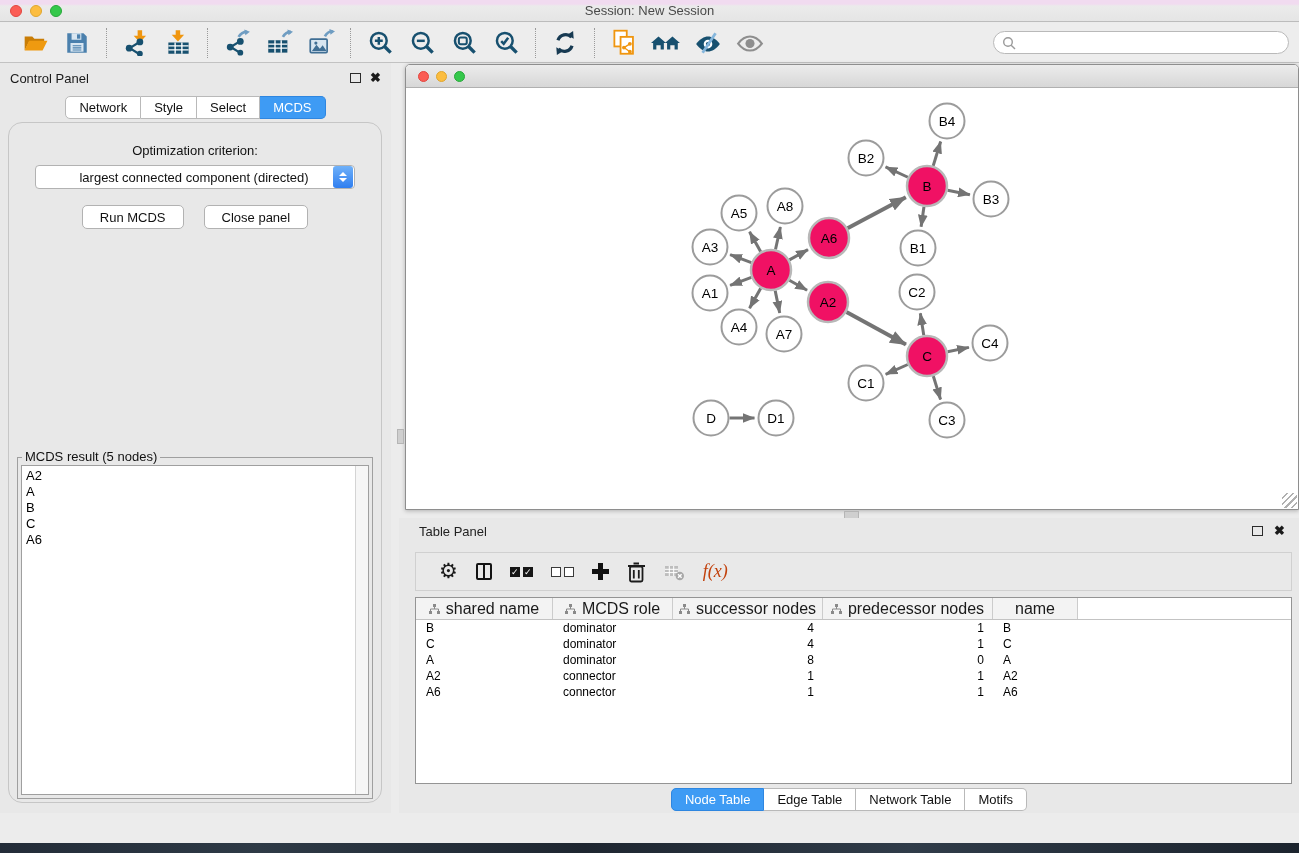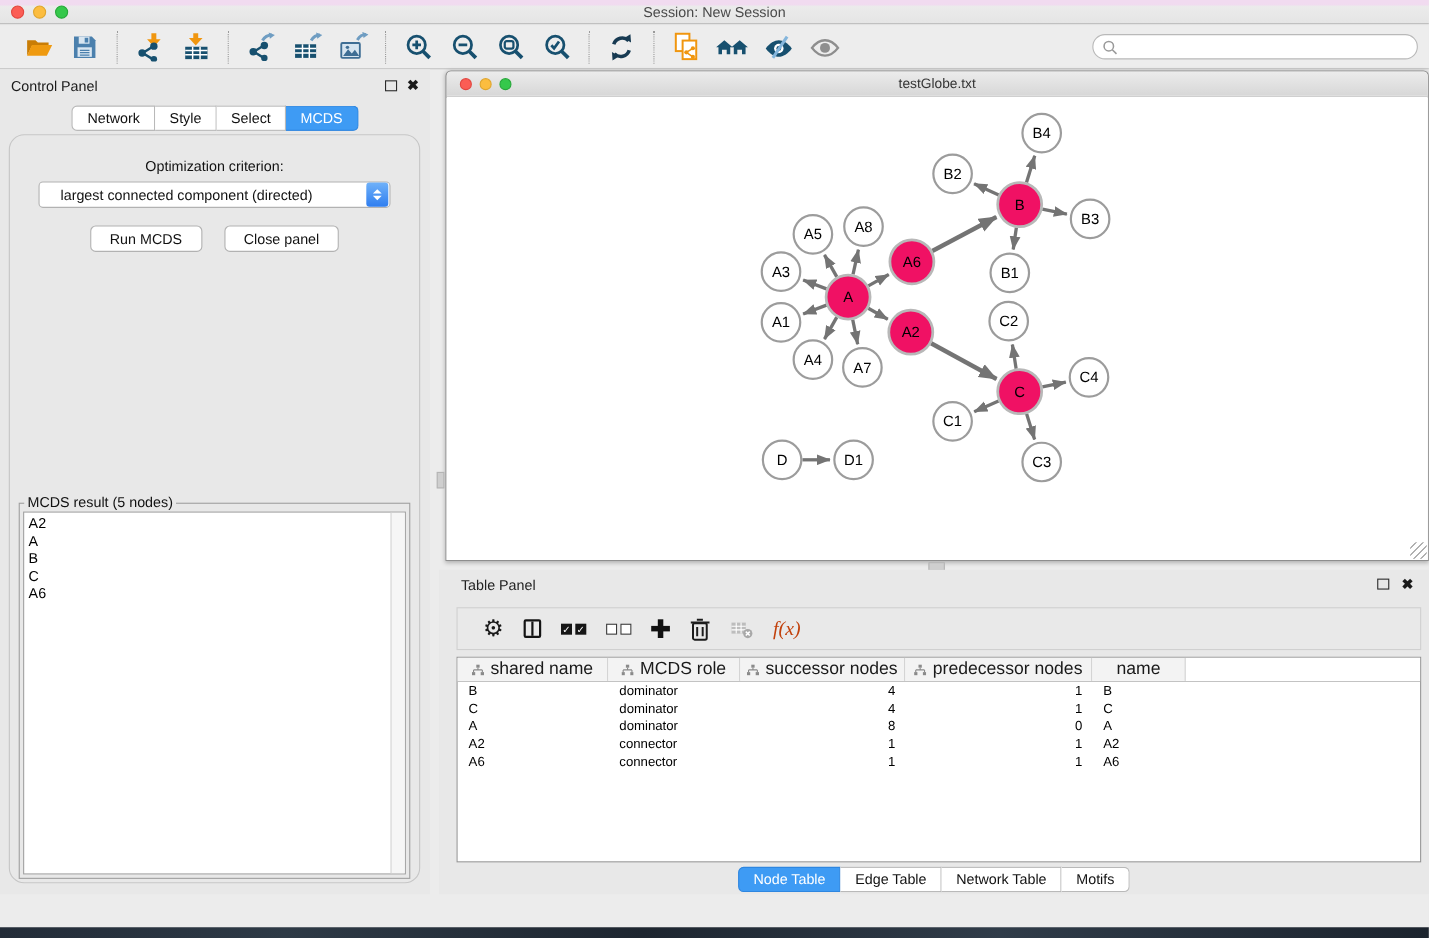--- a/index.html
+++ b/index.html
@@ -36,21 +36,21 @@
 
   .seg-tabs { position:absolute; top:33px; left:0; width:100%; display:flex; justify-content:center; }
   .seg-tabs .tab { background:#fff; border:1px solid #b9b9b9; border-left:none; padding:3px 13px; font-size:13px; color:#111; cursor:pointer; }
   .seg-tabs .tab:first-child { border-left:1px solid #b9b9b9; border-radius:5px 0 0 5px; }
   .seg-tabs .tab:last-child { border-radius:0 5px 5px 0; }
   .seg-tabs .tab.active { background:#3e9bf4; border-color:#2e86e0; color:#fff;text-align:right; }
 
   .cp-body { position:absolute; left:8px; right:9px; top:59px; bottom:10px; border:1px solid #c6c6c6; border-radius:14px; background:#e8e8e8; }
   .opt-label { position:absolute; top:20px; left:0; width:100%; text-align:center; font-size:13px; color:#111; }
   .dropdown { position:absolute; top:42px; left:26px; right:26px; height:24px; background:#fff; border:1px solid #b2b2b2; border-radius:4px; display:flex; align-items:center; cursor:pointer; }
-  .dropdown .dval { flex:1; padding-left:19px; font-size:13px; color:#111; white-space:nowrap; }
+  .dropdown .dval { flex:1; padding-left:19px; font-size:13px; color:#111; white-space:nowrap;text-align:center; }
   .stepper { width:20px; height:22px; margin-right:1px; border-radius:3px; background:linear-gradient(180deg,#6fb1f9,#2f7ef0); display:flex; flex-direction:column; align-items:center; justify-content:center; gap:2px; }
   .chev { width:0; height:0; border-left:4px solid transparent; border-right:4px solid transparent; }
   .chev.up { border-bottom:4px solid #fff; } .chev.dn { border-top:4px solid #fff; }
   .btn-row { position:absolute; top:82px; left:0; width:100%; display:flex; justify-content:center; gap:20px; }
   .mac-btn { background:#fff; border:1px solid #b2b2b2; border-radius:5px; height:24px; padding:0 17px; font-size:13px; color:#111; display:flex; align-items:center; cursor:pointer; }
 
   .result-box { position:absolute; left:8px; right:8px; top:334px; bottom:3px; border:1px solid #9f9f9f; }
   .result-legend { position:absolute; left:4px; top:-9px; background:#e8e8e8; padding:0 3px; font-size:13px; color:#111; }
   .result-list { position:absolute; left:3px; right:3px; top:7px; bottom:3px; background:#fff; border:1px solid #9f9f9f; overflow:hidden; }
   .result-list ul { list-style:none; padding:2px 0 0 4px; }
@@ -302,21 +302,20 @@
   </div>
 </div>
 
 <div class="net-window">
   <div class="net-titlebar">
     <div class="lights">
       <span class="light red"></span>
       <span class="light yellow"></span>
       <span class="light green"></span>
     </div>
-    <div class="wtitle">testGlobe.txt</div>
   </div>
   <div class="net-canvas">
     <svg id="graph-svg" width="892" height="421" viewBox="0 0 892 421">
         <defs>
           <marker id="arr" viewBox="0 0 9 7" refX="8.5" refY="3.5" markerWidth="4.2" markerHeight="3.4" orient="auto" markerUnits="strokeWidth">
             <path d="M0 0L9 3.5L0 7z" fill="#747474"></path>
           </marker>
         </defs>
         <line x1="354.7197701091396" y1="162.6883405069049" x2="343.5249972692142" y2="142.74765138578783" stroke="#747474" stroke-width="3" marker-end="url(#arr)"></line>
         <line x1="369.4876344549141" y1="160.4850996346785" x2="374.4055171056832" y2="138.00335037401962" stroke="#747474" stroke-width="3" marker-end="url(#arr)"></line>

